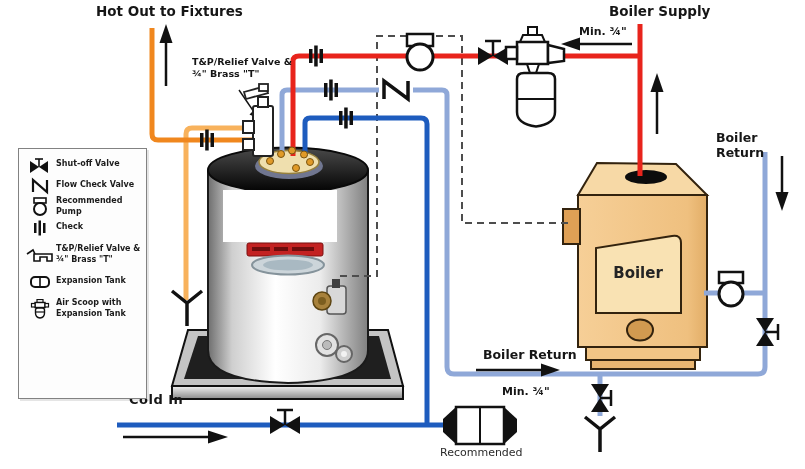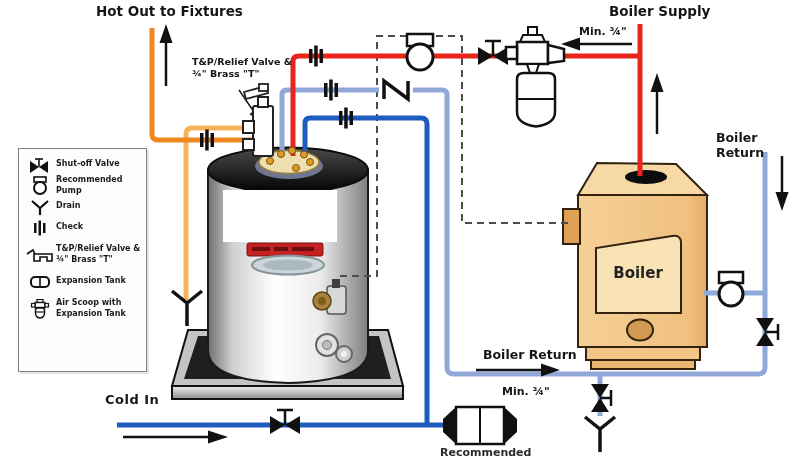--- a/index.html
+++ b/index.html
@@ -8,24 +8,24 @@
   .canvas svg.scene{position:absolute;left:0;top:0;}
   .lbl{position:absolute;font-weight:bold;color:#161616;white-space:pre-line;
        font-family:"DejaVu Sans",sans-serif;}
   .lbl-hot{left:96px;top:3px;font-size:13.5px;}
   .lbl-supply{left:609px;top:3px;font-size:13.5px;}
   .lbl-mintop{left:579px;top:25px;font-size:11px;}
   .lbl-tp{left:192px;top:56px;font-size:9.5px;line-height:1.25;}
   .lbl-rettop{left:716px;top:130px;font-size:12.5px;}
   .lbl-retbot{left:483px;top:347px;font-size:12.5px;}
   .lbl-minbot{left:502px;top:385px;font-size:11px;}
-  .lbl-cold{left:105px;top:392px;font-size:13px;letter-spacing:.5px;}
-  .lbl-reco{left:440px;top:446px;font-size:11px;font-weight:700;color:#2b2b2b;}
+  .lbl-cold{left:129px;top:392px;font-size:13px;letter-spacing:.5px;}
+  .lbl-reco{left:440px;top:446px;font-size:11px;font-weight:400;color:#2b2b2b;}
   .lbl-boiler{left:594px;top:264px;width:88px;text-align:center;font-size:15px;color:#242424;}
-  .legend{position:absolute;left:18px;top:148px;width:129px;height:224px;background:#fdfdfd;
+  .legend{position:absolute;left:18px;top:148px;width:129px;height:251px;background:#fdfdfd;
           border:1.5px solid #828282;box-shadow:2px 2px 0 rgba(0,0,0,.10);box-sizing:border-box;
           padding-top:5px;}
   .lrow{display:flex;align-items:center;padding:0 3px 0 5px;height:21px;}
   .lrow.tall{height:33px;}
   .licon{width:32px;flex:0 0 32px;display:flex;justify-content:center;align-items:center;}
   .ltext{font-size:8px;font-weight:bold;color:#1c1c1c;white-space:pre-line;line-height:1.3;}
 </style>
 </head>
 <body>
 
@@ -256,34 +256,34 @@
             <polygon points="2,5 2,17 11,11" fill="#111"></polygon>
             <polygon points="20,5 20,17 11,11" fill="#111"></polygon>
             <line x1="11" y1="11" x2="11" y2="3" stroke="#111" stroke-width="1.6"></line>
             <line x1="7" y1="3" x2="15" y2="3" stroke="#111" stroke-width="1.6"></line>
           </svg>
     </span>
         <span class="ltext">Shut-off Valve</span>
   </div>
   <div class="lrow">
     <span class="licon">
+      <svg width="24" height="18" viewBox="0 0 24 18">
+            <path d="M5 15 V3 L19 15 V3" fill="none" stroke="#111" stroke-width="2.2"></path>
+          </svg>
+    </span>
+        <span class="ltext">Flow Check Valve</span>
+  </div>
+  <div class="lrow">
+    <span class="licon">
       <svg width="24" height="19" viewBox="0 0 24 19">
             <rect x="6" y="1" width="12" height="5" fill="#fff" stroke="#111" stroke-width="1.6"></rect>
             <circle cx="12" cy="12" r="6" fill="#fff" stroke="#111" stroke-width="2"></circle>
           </svg>
     </span>
         <span class="ltext">Recommended Pump</span>
-  </div>
-  <div class="lrow">
-    <span class="licon">
-      <svg width="24" height="18" viewBox="0 0 24 18">
-            <path d="M4 3 L12 10 L20 3 M12 10 V17" fill="none" stroke="#111" stroke-width="2.2"></path>
-          </svg>
-    </span>
-        <span class="ltext">Drain</span>
   </div>
   <div class="lrow">
     <span class="licon">
       <svg width="24" height="18" viewBox="0 0 24 18">
             <rect x="6" y="4" width="2.5" height="10" fill="#111"></rect>
             <rect x="10.5" y="1.5" width="2.5" height="15" fill="#111"></rect>
             <rect x="15" y="4" width="2.5" height="10" fill="#111"></rect>
           </svg>
     </span>
         <span class="ltext">Check</span>

